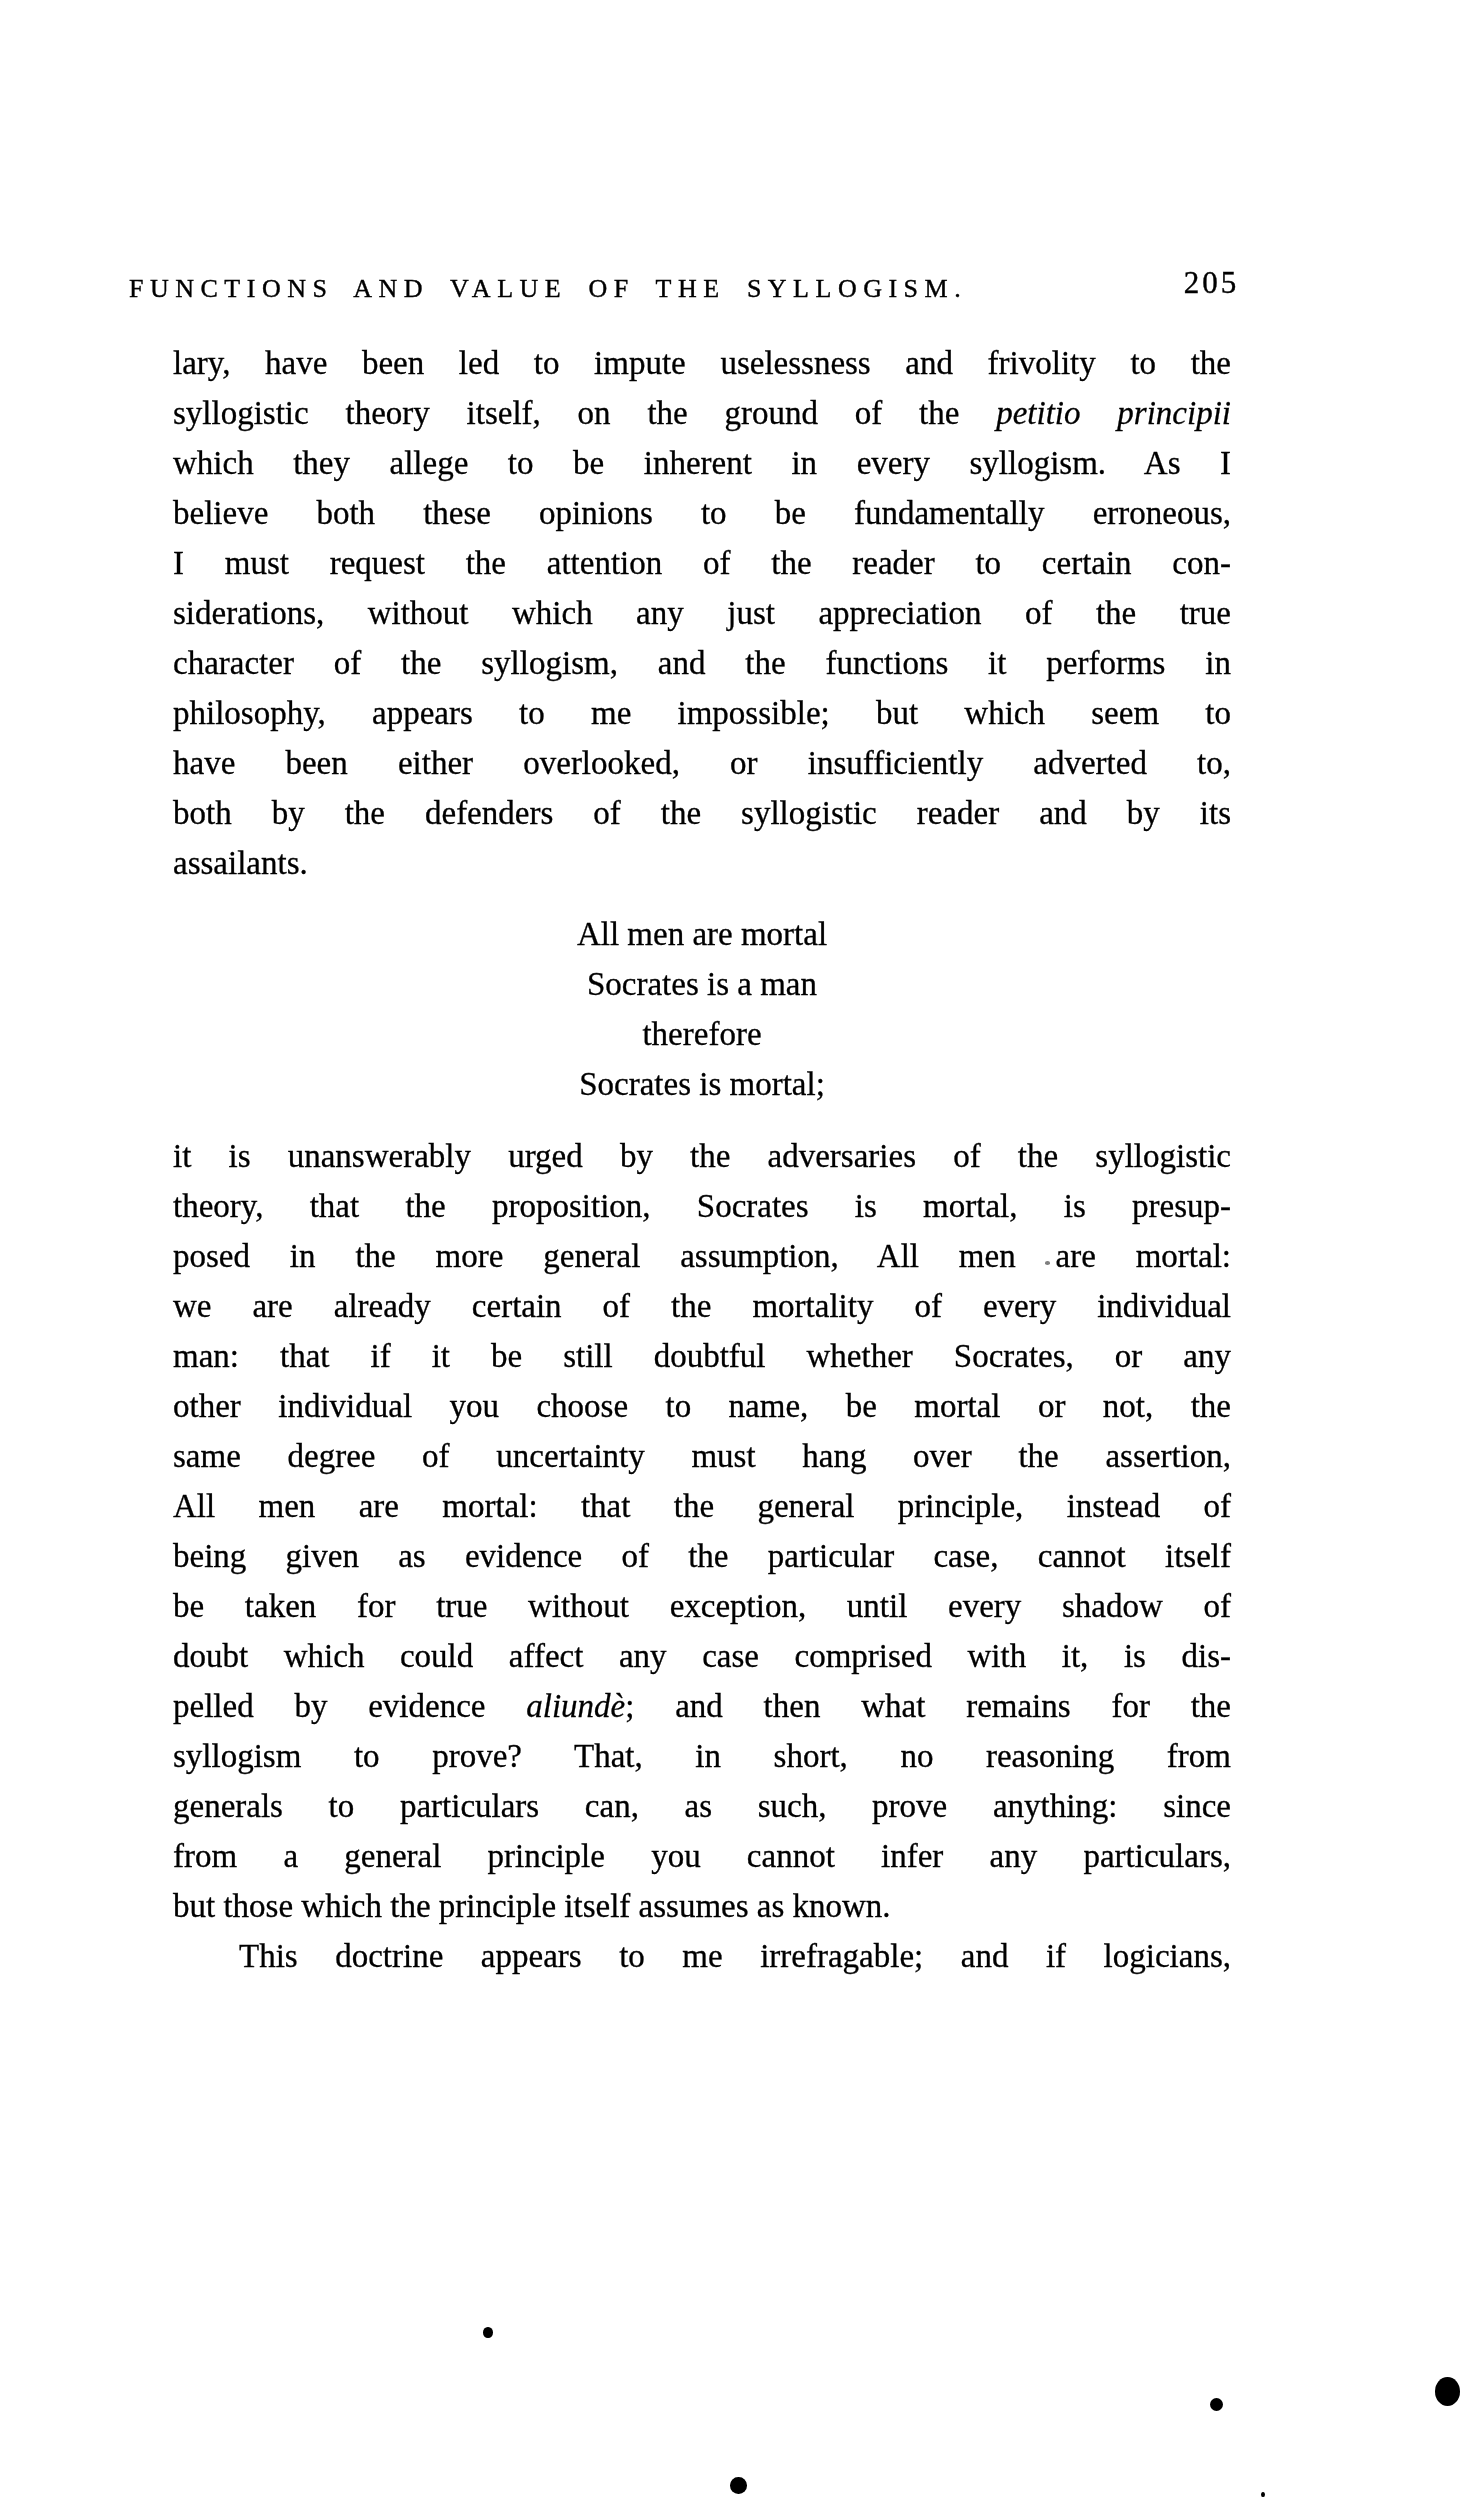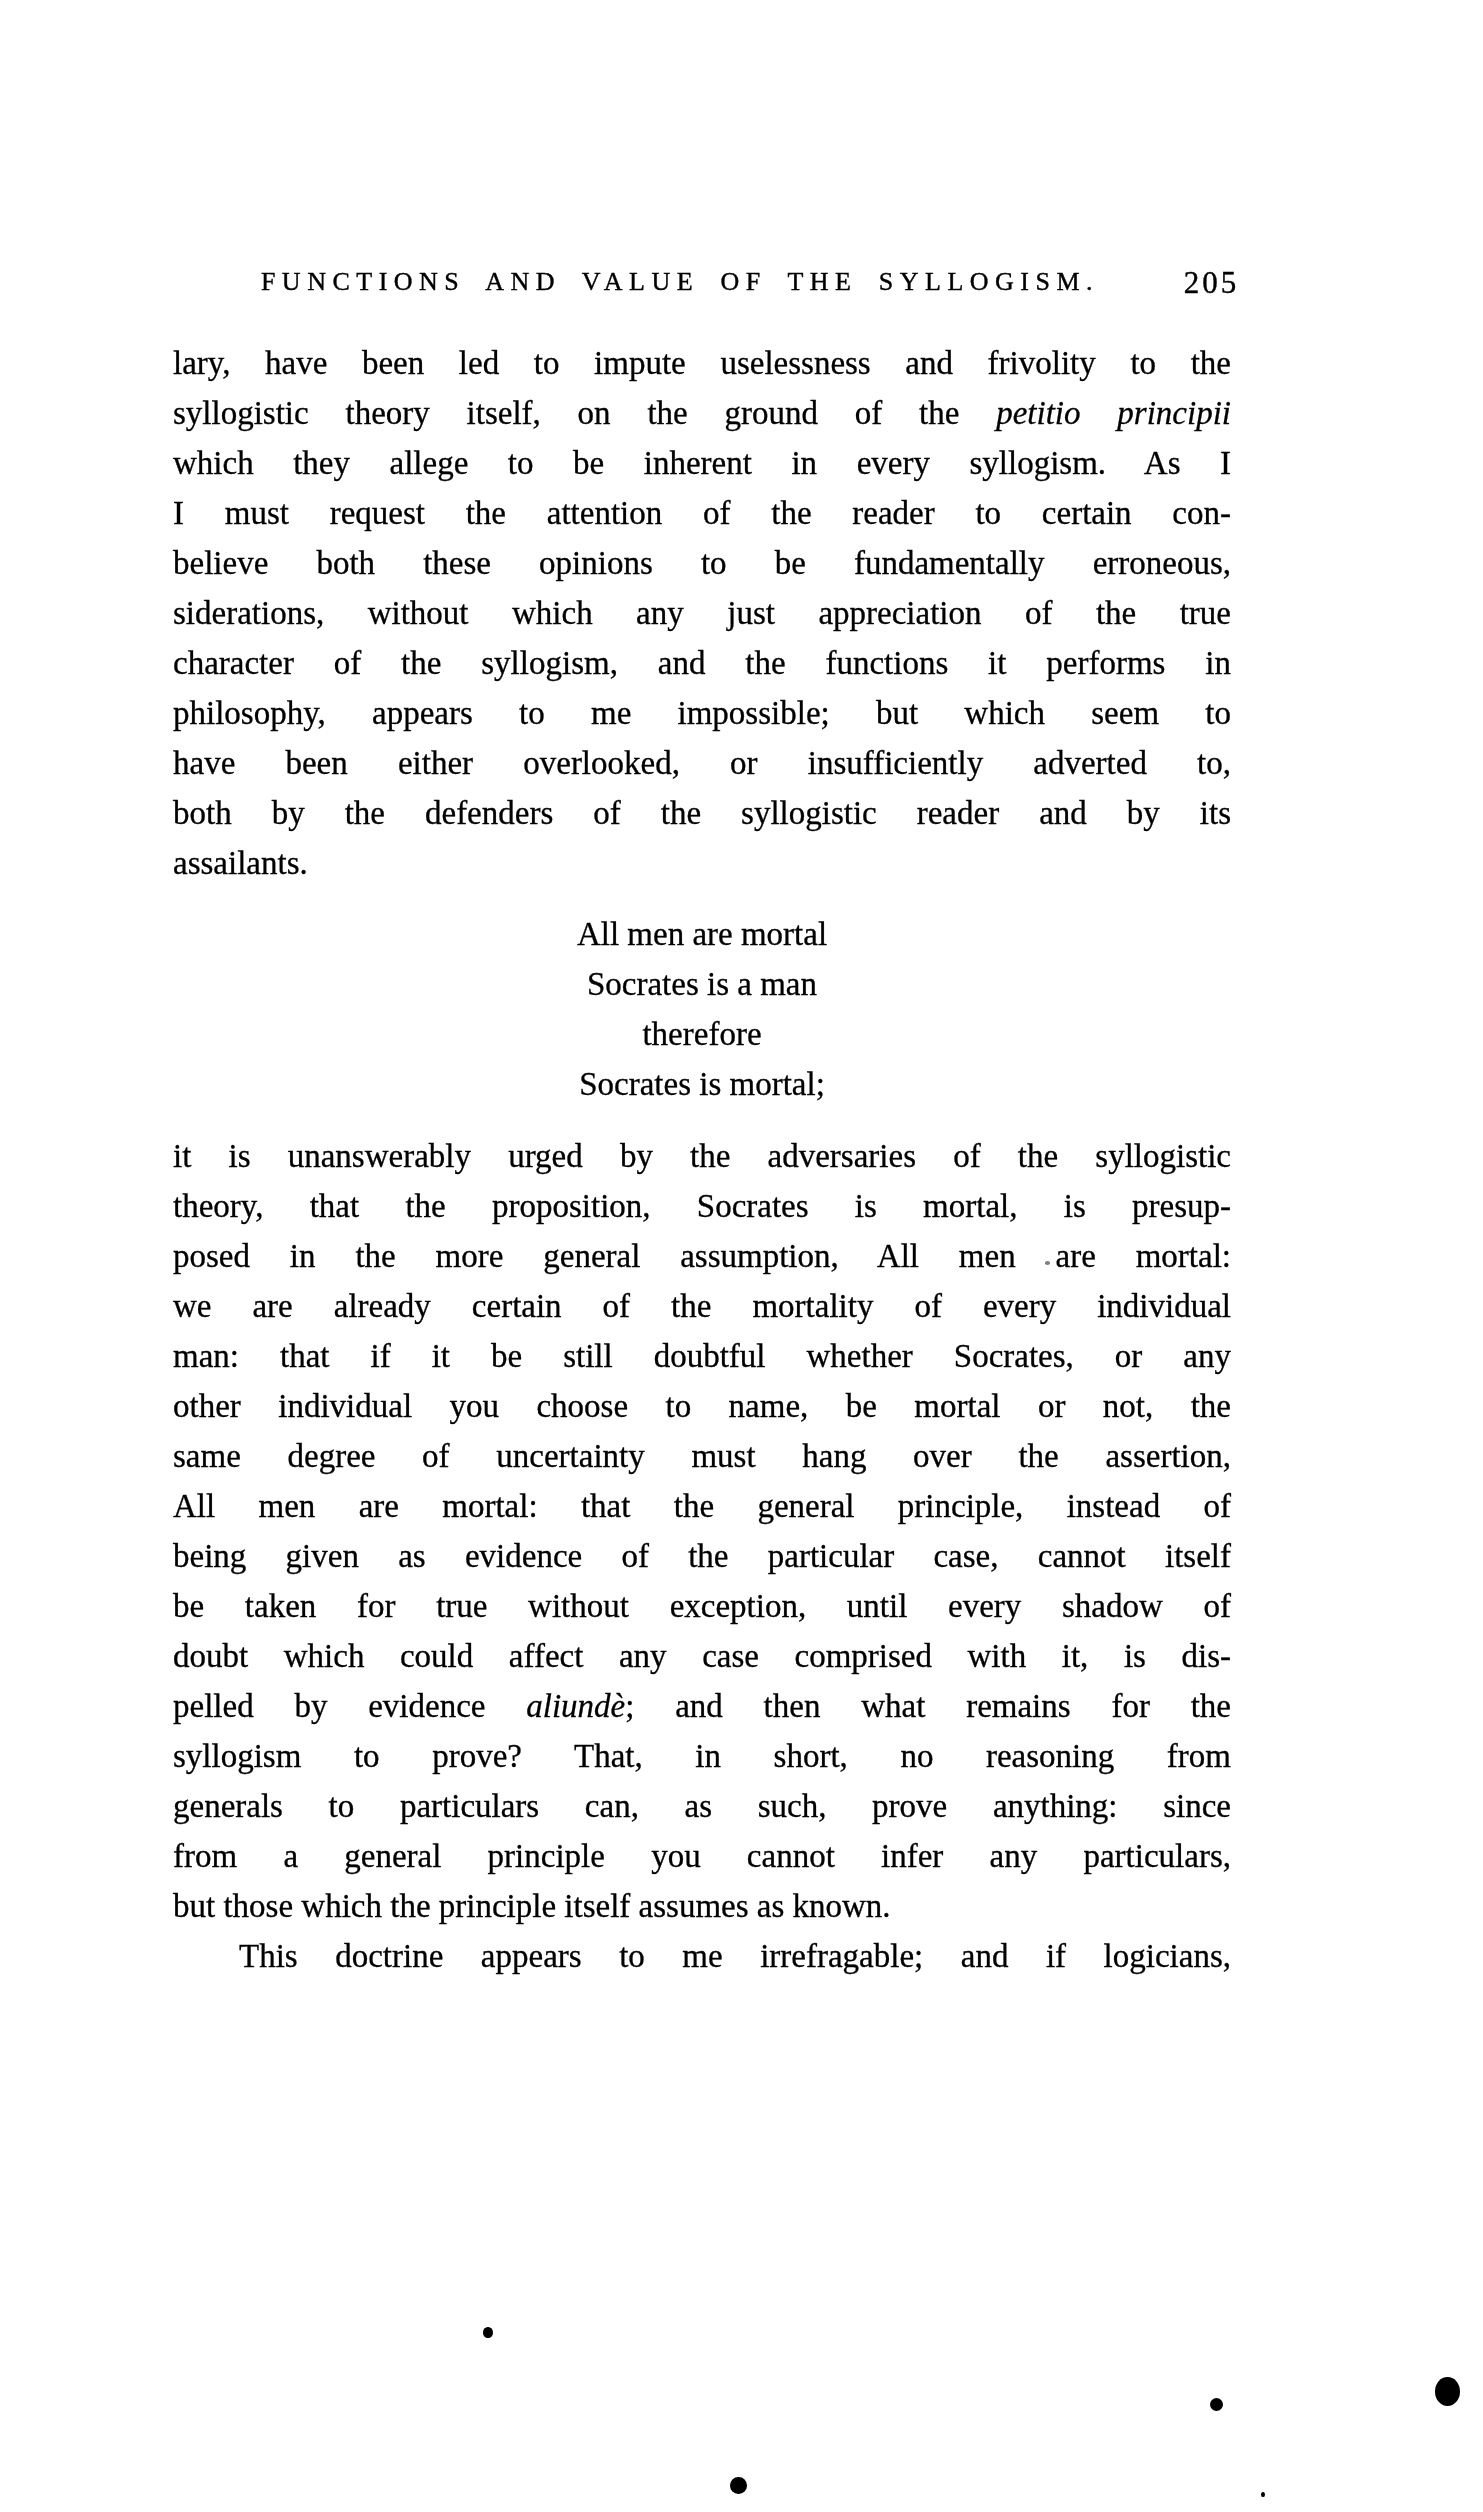--- a/index.html
+++ b/index.html
@@ -13,22 +13,21 @@
   }
   .page {
     position: absolute; inset: 0;
   }
   
   .running-header {
     position: absolute;
     left: 129px; top: 267px; width: 1102px; height: 33px;
   }
   .header-title {
-    position: absolute; left: 0; right: 0; top: 0;
-    text-align: center;
+    position: absolute; left: 0; right: 0; top: 7px;
     font-size: 26px;
     letter-spacing: 6.5px;
     word-spacing: 8.3px;
     white-space: nowrap;
     -webkit-text-stroke: 0.4px #000;
   }
   .page-number {
     position: absolute; right: -8.3px; top: -2.4px;
     font-size: 31px;
     letter-spacing: 3px;
@@ -72,22 +71,22 @@
   <div class="running-header">
     <div class="header-title">FUNCTIONS AND VALUE OF THE SYLLOGISM.</div>
     <div class="page-number">205</div>
   </div>
 
   <div class="page-body">
       <div class="block">
         <div class="line"><span>lary, have been led to impute uselessness and frivolity to the</span></div>
         <div class="line"><span>syllogistic theory itself, on the ground of the </span><i>petitio principii</i></div>
         <div class="line"><span>which they allege to be inherent in every syllogism.  As I</span></div>
+        <div class="line"><span>believe both these opinions to be fundamentally erroneous,</span></div>
         <div class="line"><span>I must request the attention of the reader to certain con-</span></div>
-        <div class="line"><span>believe both these opinions to be fundamentally erroneous,</span></div>
         <div class="line"><span>siderations, without which any just appreciation of the true</span></div>
         <div class="line"><span>character of the syllogism, and the functions it performs in</span></div>
         <div class="line"><span>philosophy, appears to me impossible; but which seem to</span></div>
         <div class="line"><span>have been either overlooked, or insufficiently adverted to,</span></div>
         <div class="line"><span>both by the defenders of the syllogistic reader and by its</span></div>
         <div class="line no-just"><span>assailants.</span></div>
       </div>
       <div class="block centered gap-small">
         <div class="line"><span>All men are mortal</span></div>
         <div class="line"><span>Socrates is a man</span></div>

